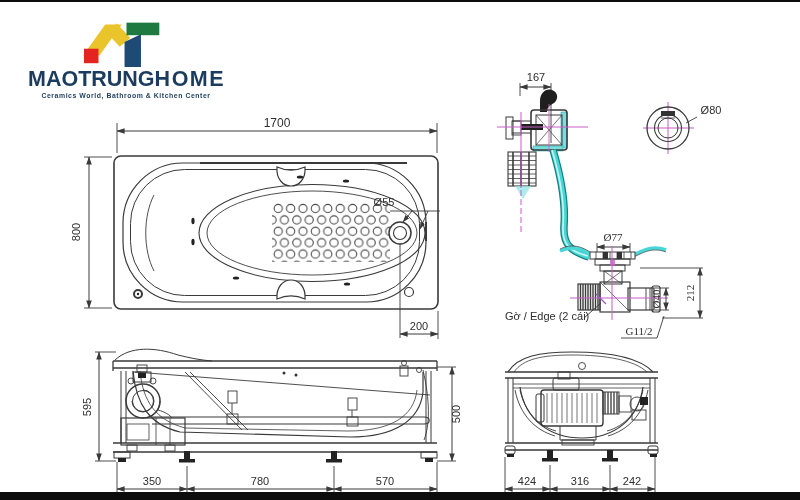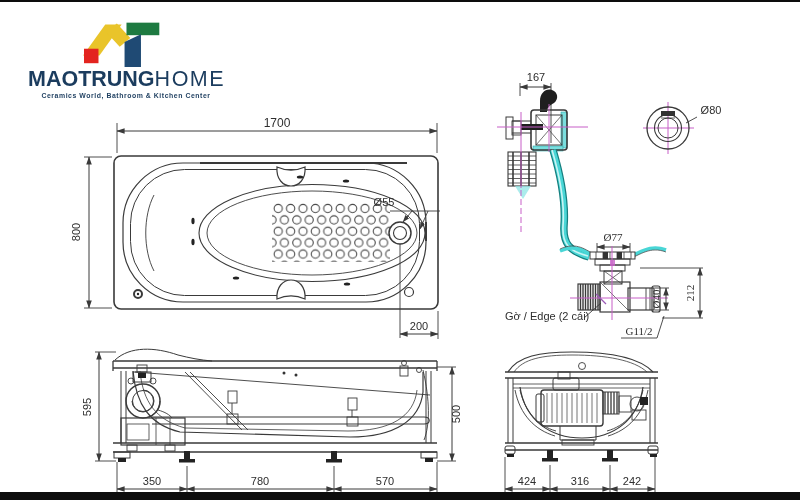--- a/index.html
+++ b/index.html
@@ -6,21 +6,21 @@
   .canvas{position:relative;width:800px;height:500px;background:#fff;overflow:hidden;
           font-family:"Liberation Sans",sans-serif;}
   .abs{position:absolute;}
   .bar{position:absolute;left:0;width:800px;background:#0d0d0d;}
   .bar.top{top:0;height:2px;}
   .bar.bottom{top:492px;height:8px;}
   .logo{position:absolute;left:28px;top:13px;width:196px;text-align:center;color:#1b3c5e;}
   .logo-mark{display:block;margin:0 auto;}
   .logo-word{font-size:21.5px;line-height:21px;letter-spacing:0px;white-space:nowrap;}
   .logo-word .b{font-weight:700;}
-  .logo-word .l{font-weight:400;letter-spacing:1.5px;}
+  .logo-word .l{font-weight:700;letter-spacing:1.5px;}
   .logo-tag{font-size:6.9px;font-weight:700;letter-spacing:0.55px;margin-top:2px;white-space:nowrap;}
   svg text{fill:#2e2e2e;}
   .dim{font-size:11px;font-family:"Liberation Sans",sans-serif;}
   .dimL{font-size:12px;font-family:"Liberation Sans",sans-serif;}
   .dimS{font-size:11px;font-family:"Liberation Serif",serif;}
 </style>
 </head>
 <body>
 
 <div class="canvas">

